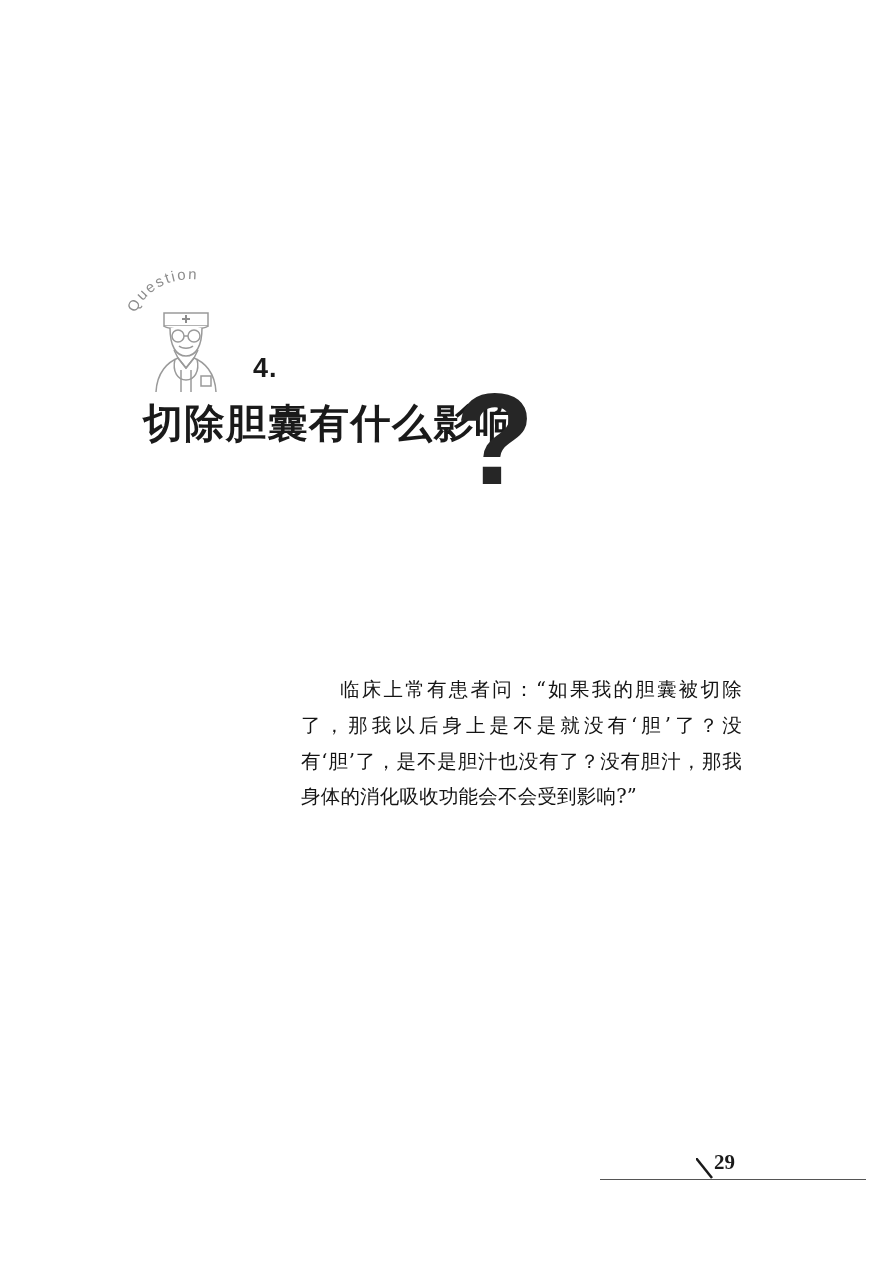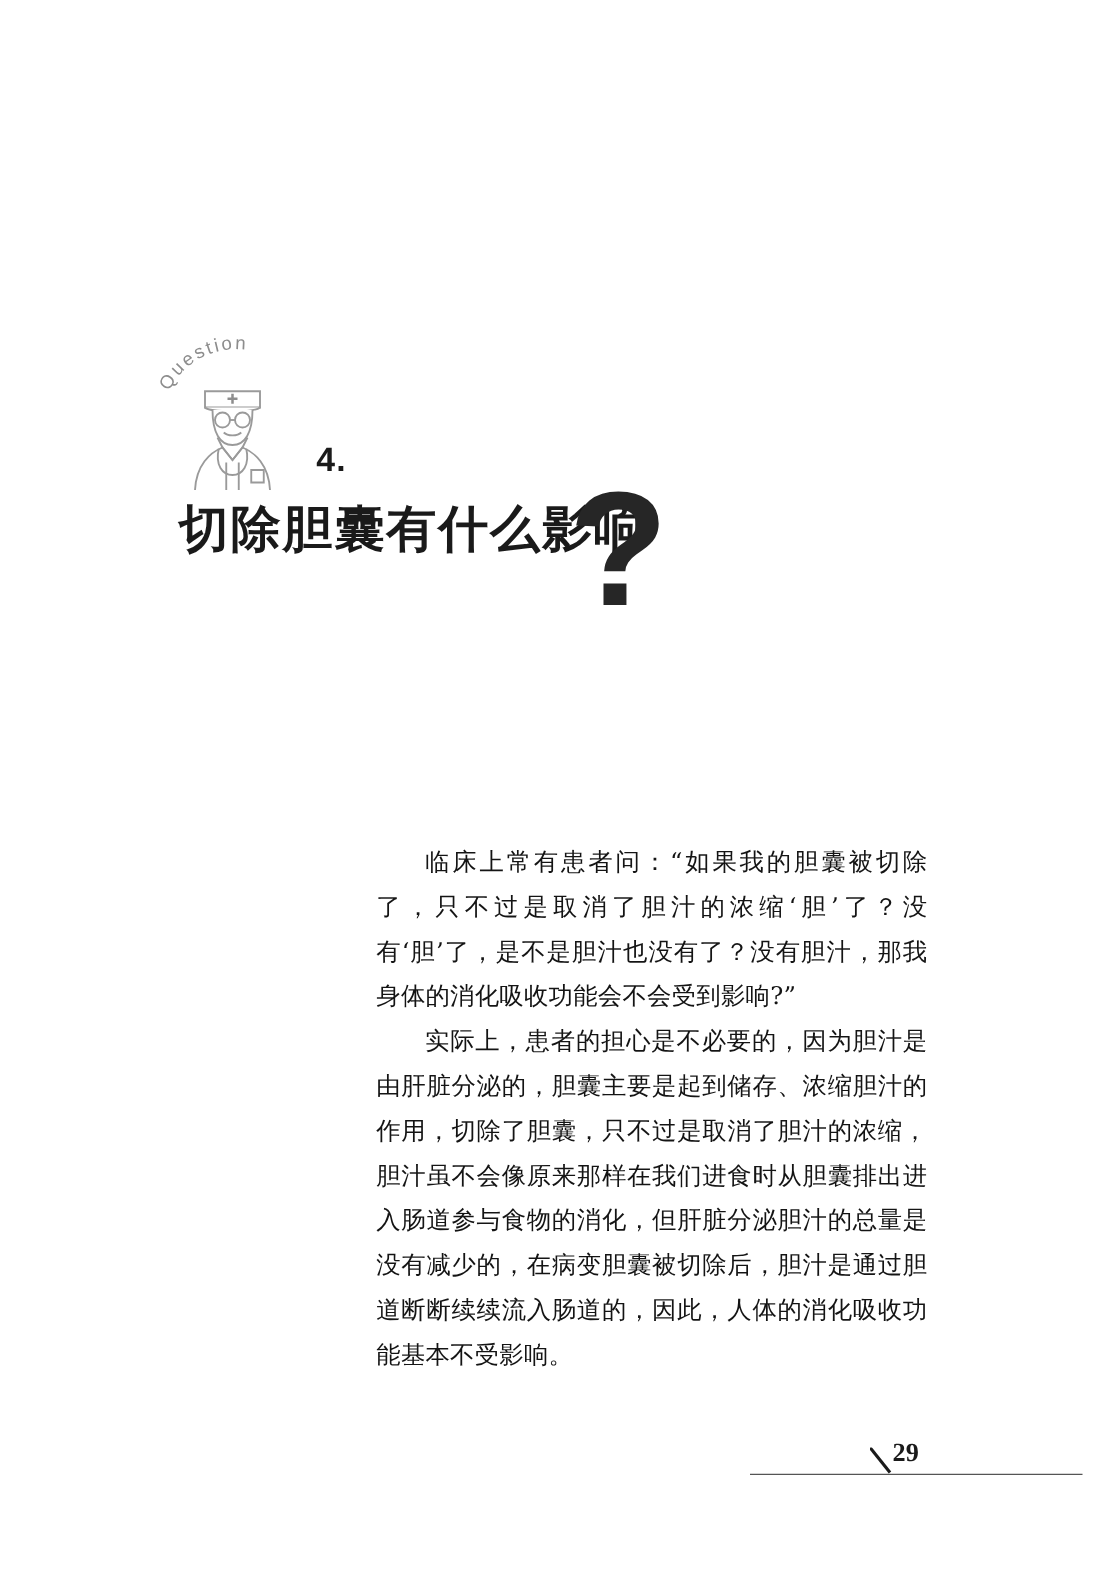--- a/index.html
+++ b/index.html
@@ -183,22 +183,21 @@
         <path d="M53,76 L63,76 L63,86 L53,86 Z"></path>
       </g>
     </svg>
   </div>
 
   <div class="q-number">4.</div>
   <div class="q-title">切除胆囊有什么影响</div>
   <div class="q-mark">?</div>
 
   <div class="body-text">
-    <p class="para">临床上常有患者问：“如果我的胆囊被切除了，只不过是取消了胆汁的浓缩‘胆’了？没有‘胆’了，是不是胆汁也没有了？没有胆汁，那我身体的消化吸收功能会不会受到影响?”</p>
-    <p class="para">实际上，患者的担心是不必要的，因为胆汁是由肝脏分泌的，胆囊主要是起到储存、浓缩胆汁的作用，切除了胆囊，只不过是取消了胆汁的浓缩，胆汁虽不会像原来那样在我们进食时从胆囊排出进入肠道参与食物的消化，但肝脏分泌胆汁的总量是没有减少的，在病变胆囊被切除后，胆汁是通过胆道断断续续流入肠道的，因此，人体的消化吸收功能基本不受影响。</p>
+    <p class="para">临床上常有患者问：“如果我的胆囊被切除了，那我以后身上是不是就没有‘胆’了？没有‘胆’了，是不是胆汁也没有了？没有胆汁，那我身体的消化吸收功能会不会受到影响?”</p>
   </div>
 
   <div class="footer">
     <div class="footer-rule"></div>
     <svg class="footer-tick" viewBox="0 0 20 22">
       <path d="M0,0 L16,20" stroke="#1a1a1a" stroke-width="2.5" fill="none"></path>
     </svg>
     <div class="page-num">29</div>
   </div>
 

